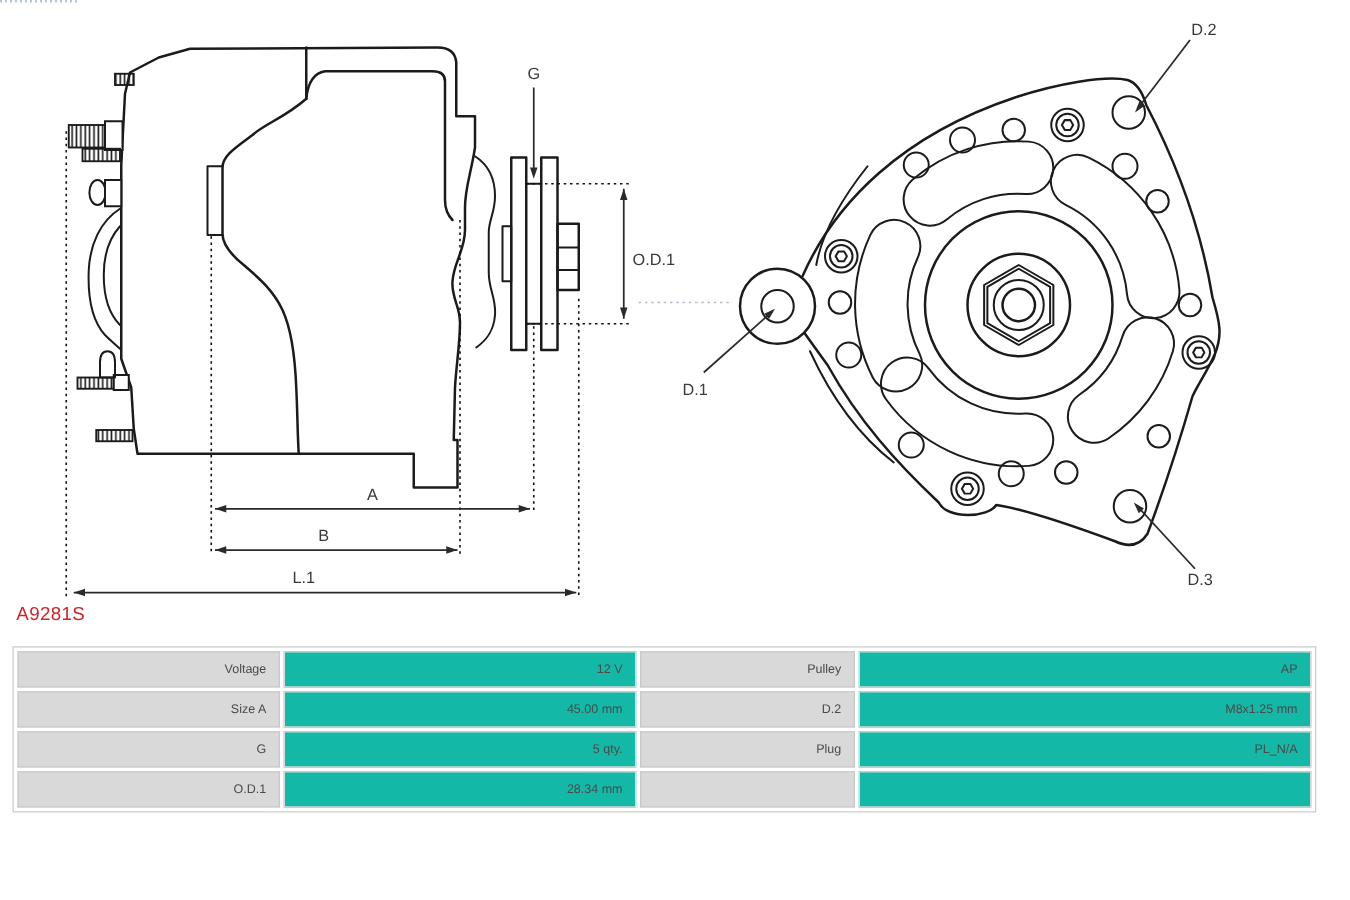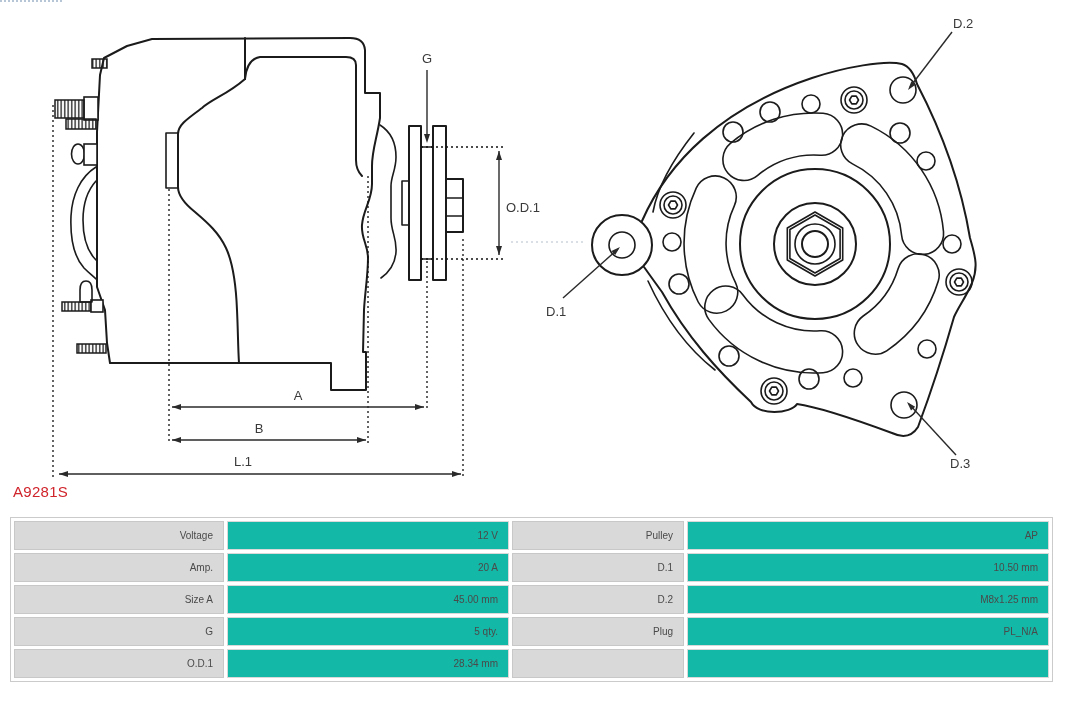--- a/index.html
+++ b/index.html
@@ -242,26 +242,20 @@
       <col class="c-v2">
     </colgroup>
   <tbody>
     <tr>
       <td class="lbl">Voltage</td>
       <td class="val">12 V</td>
       <td class="lbl">Pulley</td>
       <td class="val">AP</td>
     </tr>
     <tr>
-      <td class="lbl">Amp.</td>
-      <td class="val">20 A</td>
-      <td class="lbl">D.1</td>
-      <td class="val">10.50 mm</td>
-    </tr>
-    <tr>
       <td class="lbl">Size A</td>
       <td class="val">45.00 mm</td>
       <td class="lbl">D.2</td>
       <td class="val">M8x1.25 mm</td>
     </tr>
     <tr>
       <td class="lbl">G</td>
       <td class="val">5 qty.</td>
       <td class="lbl">Plug</td>
       <td class="val">PL_N/A</td>

